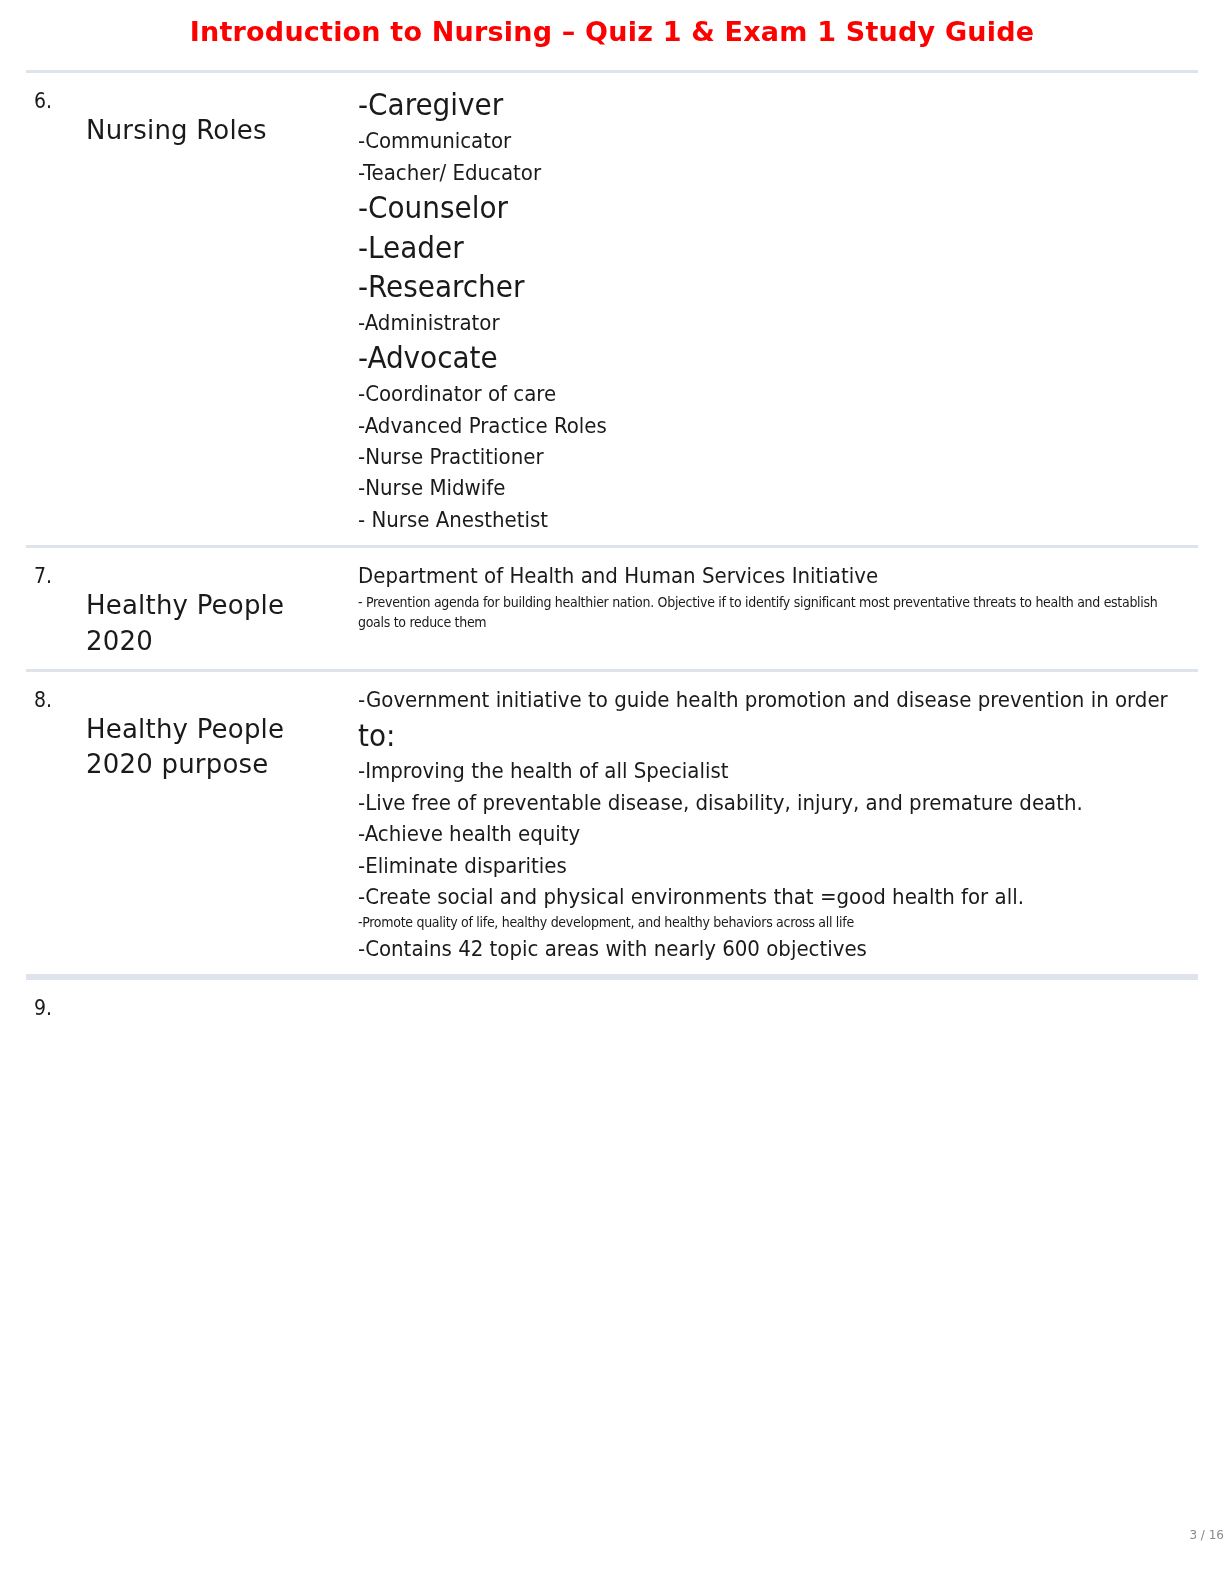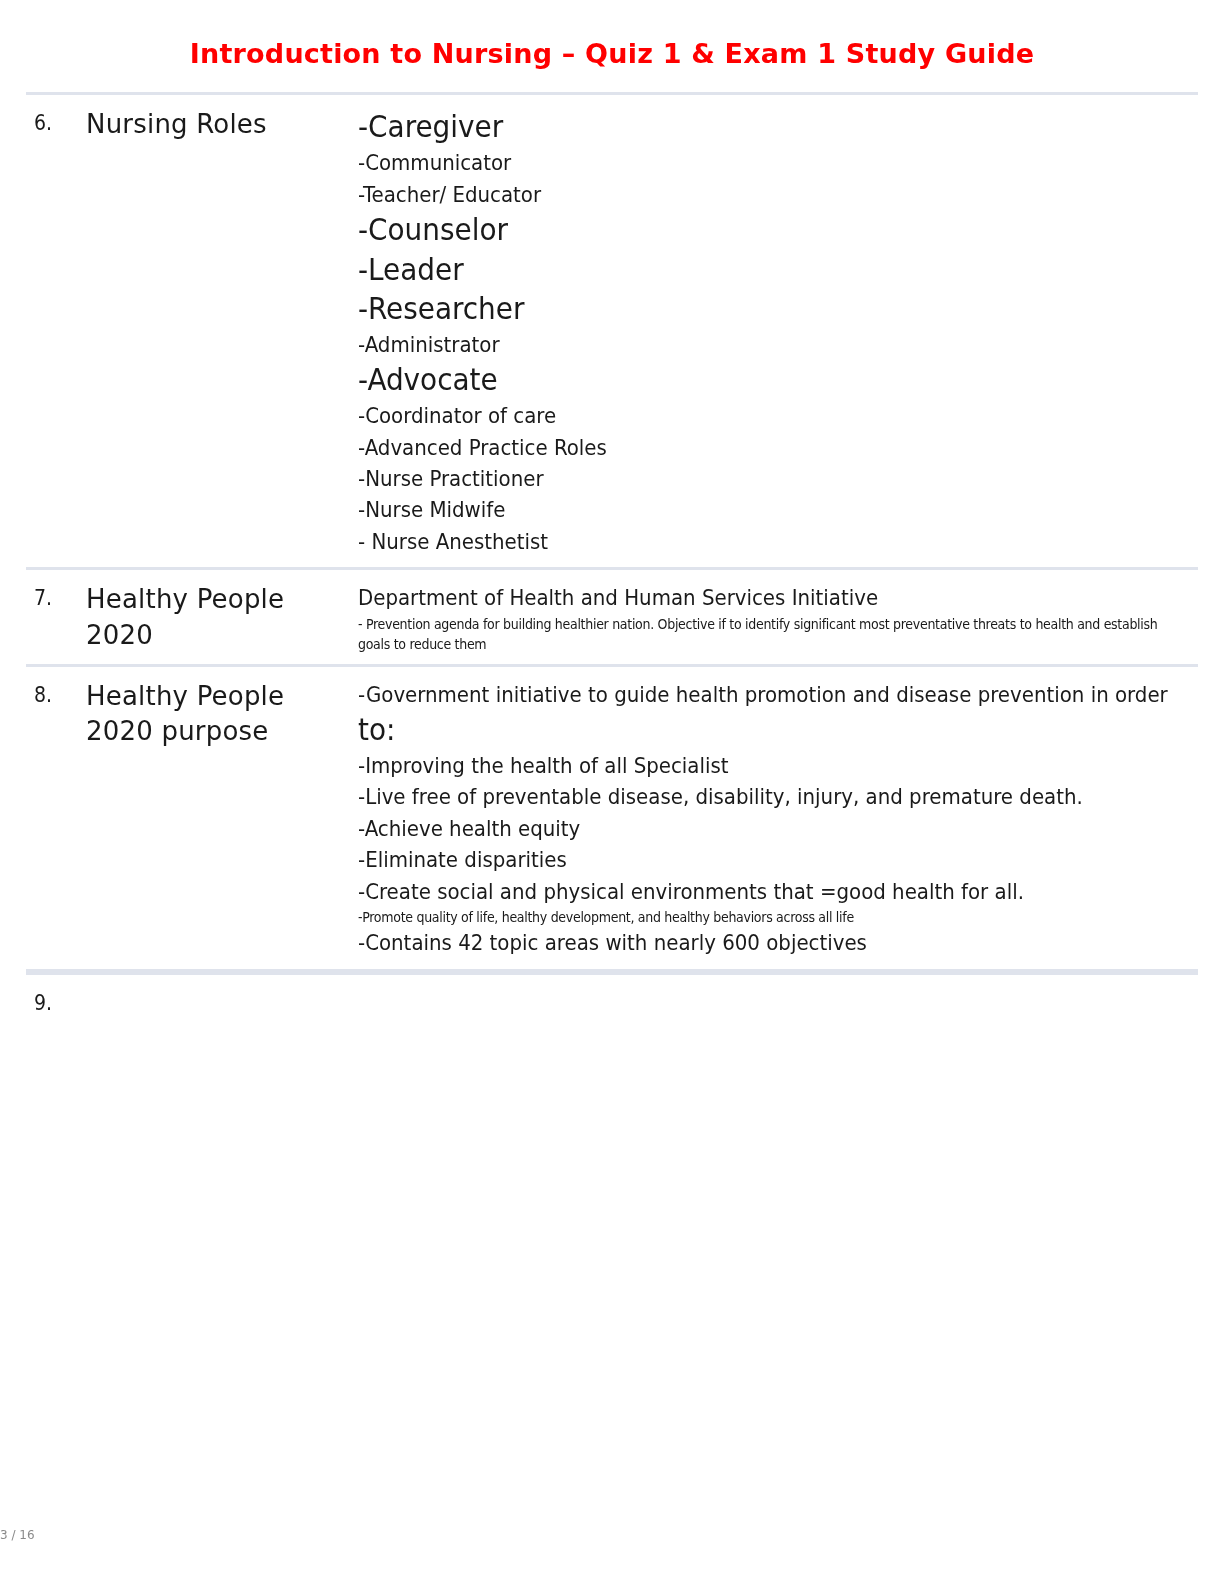--- a/index.html
+++ b/index.html
@@ -21,21 +21,21 @@
     box-sizing: border-box;
     padding: 0;
   }
   .doc-title {
     text-align: center;
     color: #ff0000;
     font-family: "DejaVu Sans", sans-serif;
     font-weight: bold;
     font-size: 27px;
     letter-spacing: 0.2px;
-    padding-top: 38px;
+    padding-top: 16px;
     padding-left: 30px;
     padding-right: 30px;
     line-height: 1.2;
   }
   .table {
     margin: 22px 26px 0 26px;
     border-collapse: collapse;
     width: 1172px;
   }
   .row {
@@ -66,20 +66,21 @@
     width: 272px;
     flex: 0 0 272px;
     font-size: 26px;
     color: #1a1a1a;
     padding-top: 6px;
     padding-right: 12px;
     line-height: 1.36;
     box-sizing: border-box;
     font-family: "DejaVu Sans", sans-serif;
     letter-spacing: 0.2px;
+    margin-top: 28px;
   }
   .col-def {
     flex: 1 1 auto;
     padding-top: 6px;
     padding-right: 6px;
     box-sizing: border-box;
   }
   .def-line {
     font-family: "DejaVu Sans Condensed", "DejaVu Sans", sans-serif;
     font-size: 22px;
@@ -94,21 +95,21 @@
   .def-line.narrow {
     font-family: "DejaVu Sans Condensed", "DejaVu Sans", sans-serif;
     font-size: 14px;
     letter-spacing: -0.3px;
   }
   .footer {
     position: absolute;
     bottom: 42px;
     left: 0;
     width: 100%;
-    text-align: left;
+    text-align: right;
     font-size: 12px;
     color: #8a8a8a;
     font-family: "DejaVu Sans", sans-serif;
   }
 </style>
 </head>
 <body>
 
 <div class="page">
 

